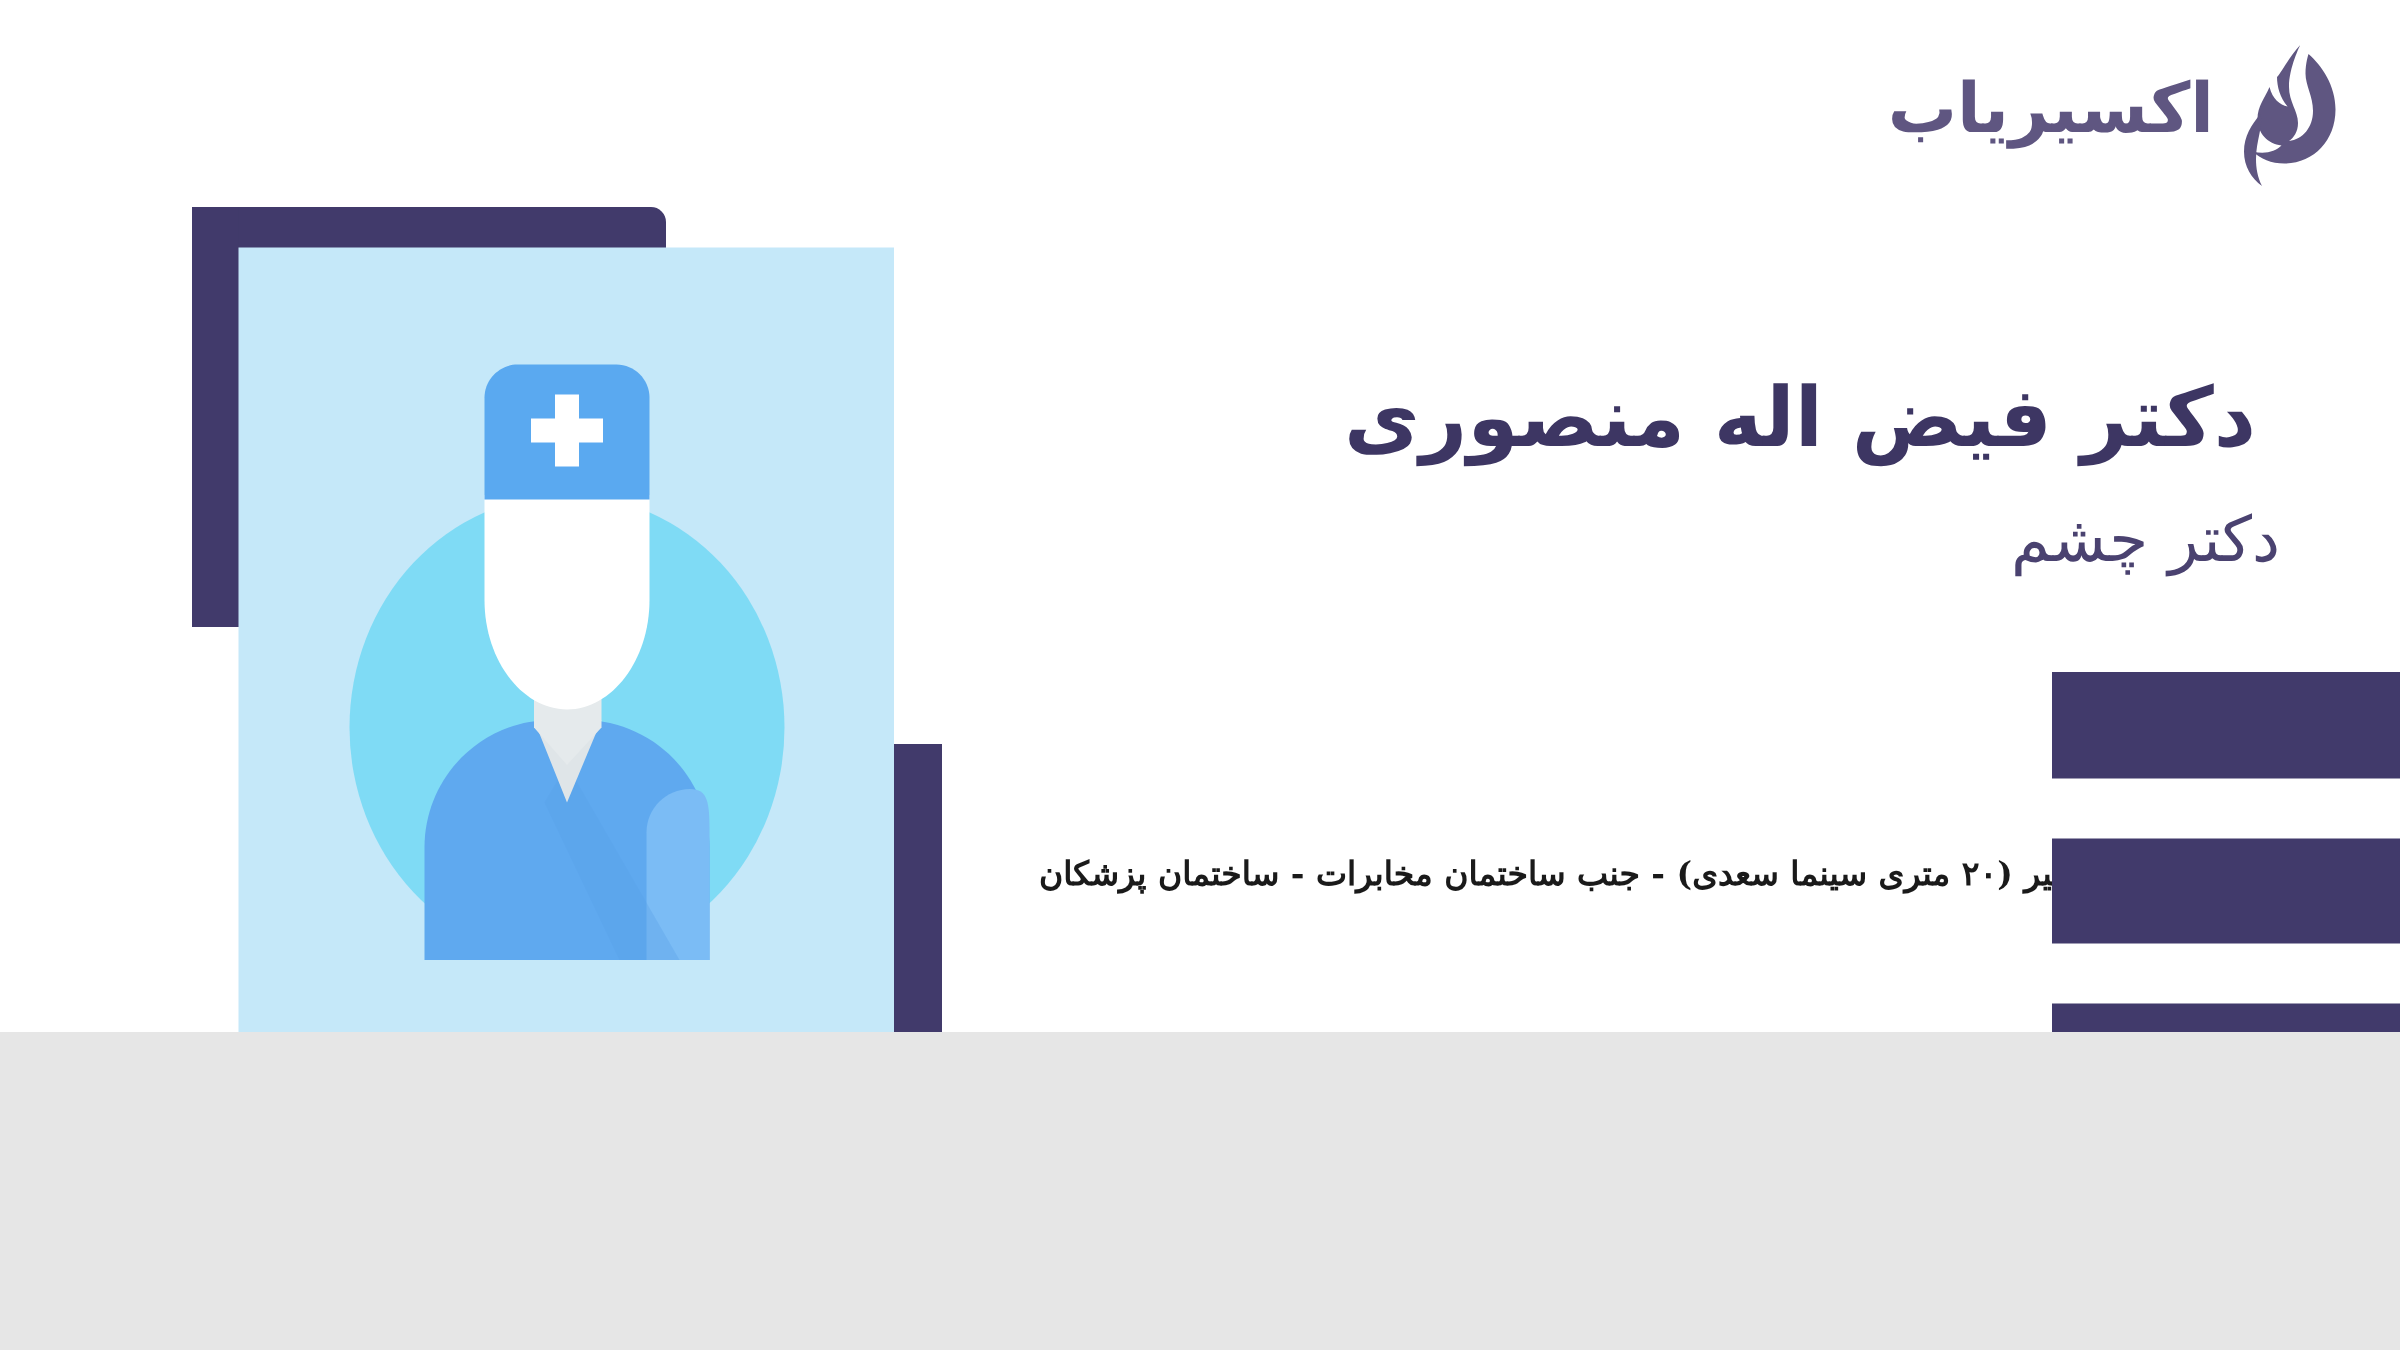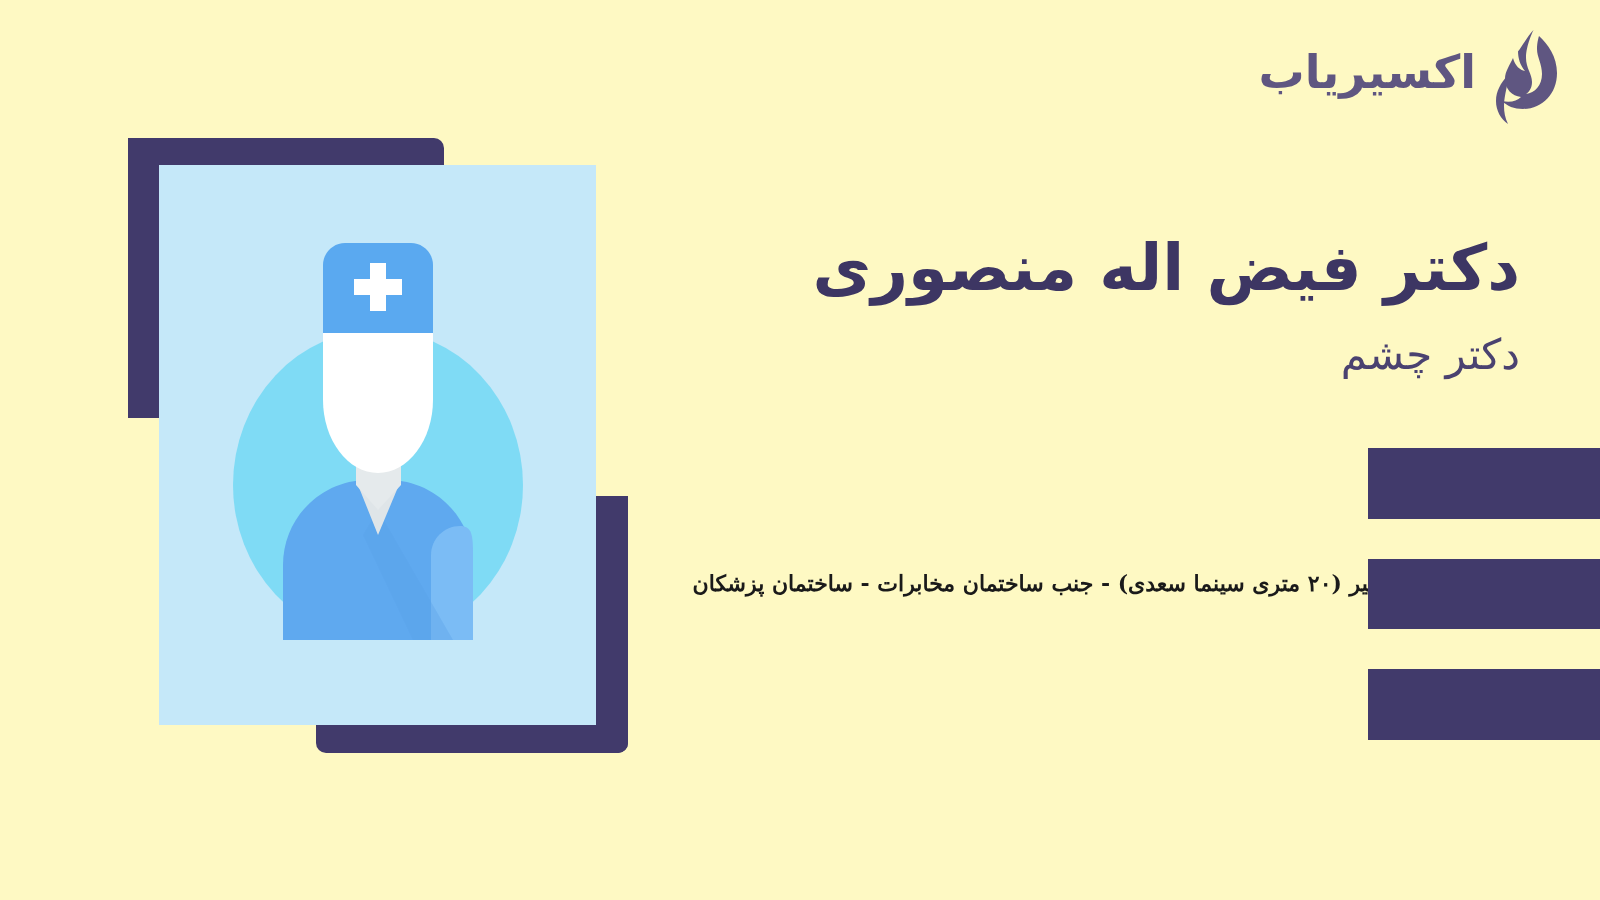--- a/index.html
+++ b/index.html
@@ -10,22 +10,22 @@
   body {
     width: 1600px;
     height: 900px;
     overflow: hidden;
     background: #e6e6e6;
     font-family: "DejaVu Sans", "Liberation Sans", sans-serif;
   }
   .canvas {
     position: relative;
     width: 1600px;
-    height: 900px;
-    background: #fef9c3;
+    height: 688px;
+    background: #ffffff;
     overflow: hidden;
   }
 
   
   .brand {
     position: absolute;
     top: 28px;
     right: 40px;
     display: flex;
     flex-direction: row;
@@ -72,25 +72,25 @@
     position: absolute;
     right: 80px;
     top: 228px;
     width: 760px;
     text-align: right;
     direction: rtl;
     z-index: 4;
   }
   .doctor-name {
     font-family: "DejaVu Sans", "Liberation Sans", sans-serif;
-    font-size: 64px;
+    font-size: 55px;
     font-weight: 700;
     color: #3d3663;
     line-height: 1.25;
-    margin: 0;
+    margin: 16px;
     white-space: nowrap;
   }
   .doctor-specialty {
     font-family: "DejaVu Serif", "Liberation Serif", serif;
     font-size: 42px;
     font-weight: 400;
     color: #4a4270;
     margin: 22px 0 0 0;
     line-height: 1.2;
     white-space: nowrap;

